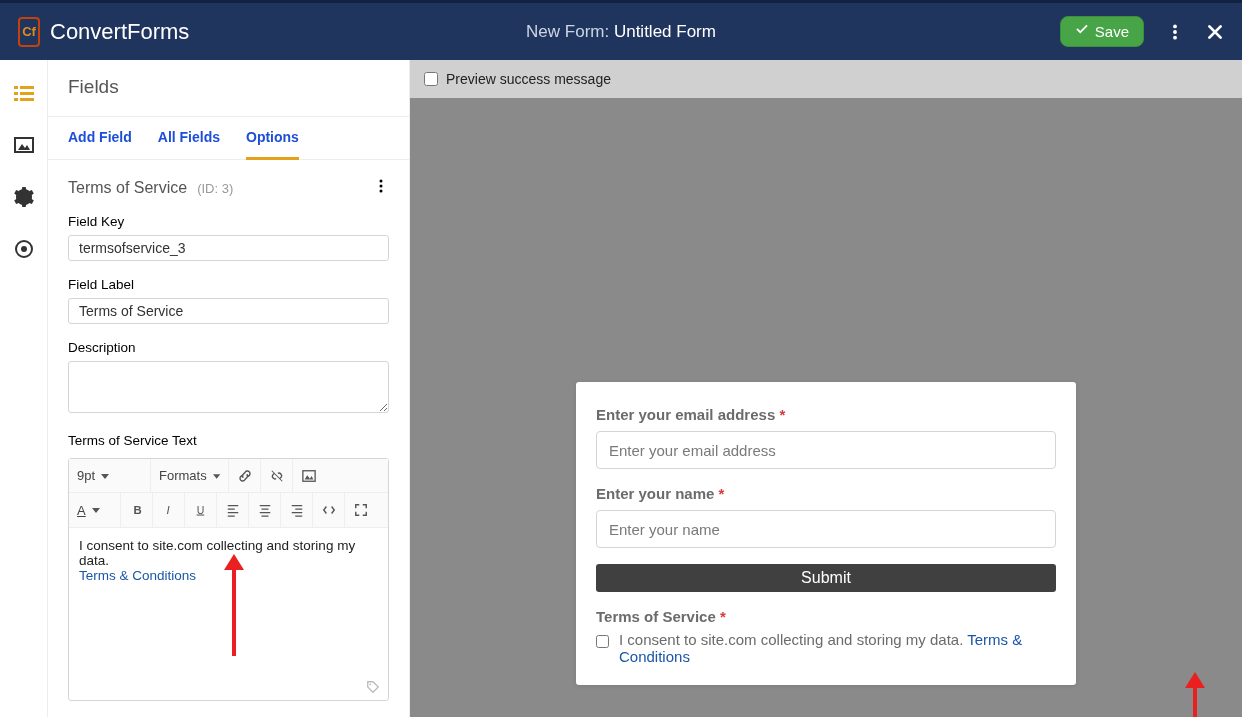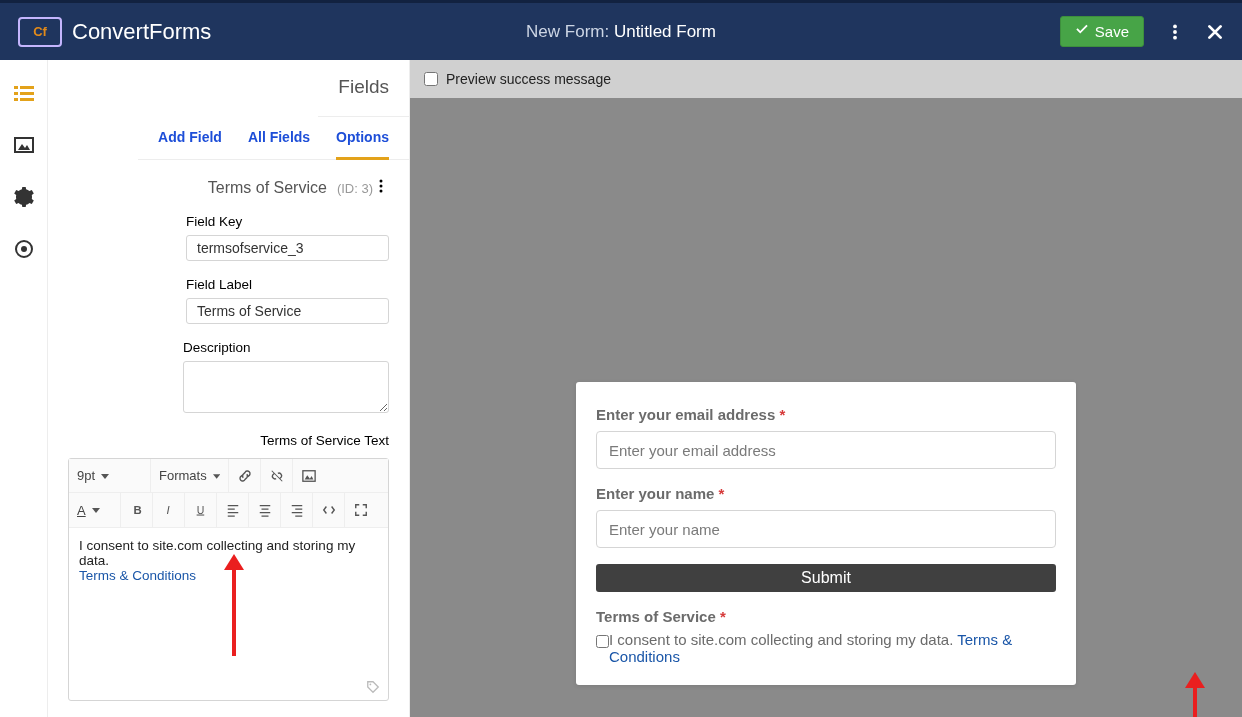--- a/index.html
+++ b/index.html
@@ -1,38 +1,38 @@
 <!DOCTYPE html>
 <html><head>
 <meta charset="utf-8">
 <style>
   * { box-sizing: border-box; margin: 0; padding: 0; }
   html, body { height: 100%; font-family: Arial, Helvetica, sans-serif; }
   body { display: flex; flex-direction: column; width: 1242px; height: 717px; overflow: hidden; background: #fff; }
 
   
   .topbar { height: 60px; background: #1F355E; color: #fff; display: flex; align-items: center; padding: 0 18px; position: relative; border-top: 3px solid #122240; }
-  .logo-badge { width: 44px; height: 30px; border: 2px solid #c4b5fd; border-radius: 4px; display: flex; align-items: center; justify-content: center; color: #e28a1a; font-weight: bold; font-size: 13px; }
+  .logo-badge { width: 22px; height: 30px; border: 2px solid #c2410c; border-radius: 4px; display: flex; align-items: center; justify-content: center; color: #e28a1a; font-weight: bold; font-size: 13px; }
   .brand { margin-left: 10px; font-size: 22px; font-weight: 500; }
   .center-title { position: absolute; left: 50%; transform: translateX(-50%); font-size: 17px; color: #ccd5e4; }
   .center-title .name { color: #fff; }
   .top-actions { margin-left: auto; display: flex; align-items: center; gap: 22px; }
-  .save-btn { background: #47A447; border: 1px solid #3d8f3d; color: #fff; padding: 6px 14px; border-radius: 3px; font-size: 15px; display: flex; align-items: center; gap: 6px; cursor: pointer; }
+  .save-btn { background: #47A447; border: 1px solid #3d8f3d; color: #fff; padding: 6px 14px; border-radius: 8px; font-size: 15px; display: flex; align-items: center; gap: 6px; cursor: pointer; }
   .save-btn svg { width: 14px; height: 14px; fill: #fff; }
   .kebab, .close { cursor: pointer; display: flex; align-items: center; justify-content: center; color: #fff; }
   .kebab svg, .close svg { width: 18px; height: 18px; fill: #fff; }
 
   
   .main { flex: 1; display: flex; min-height: 0; }
   .icon-rail { width: 48px; background: #fff; border-right: 1px solid #ededed; display: flex; flex-direction: column; align-items: center; padding-top: 22px; gap: 30px; }
   .rail-icon { width: 22px; height: 22px; cursor: pointer; display:flex; align-items:center; justify-content:center; }
   .rail-icon svg { width: 20px; height: 20px; fill: #333; }
   .rail-icon.active svg { fill: #E3A21A; }
 
-  .sidebar { width: 362px; border-right: 1px solid #ededed; display: flex; flex-direction: column; background: #fff; overflow:auto;align-items:flex-end; }
+  .sidebar { width: 362px; border-right: 1px solid #ededed; display: flex; flex-direction: column; background: #fff; overflow:auto; }
   .sidebar-title { font-size: 19px; color: #555; padding: 16px 20px 18px; border-bottom: 1px solid #ededed; }
   .tabs { display: flex; gap: 26px; padding: 12px 20px 0; border-bottom: 1px solid #ededed; font-size: 14px; }
   .tab { color: #1d4ed8; padding-bottom: 12px; cursor: pointer; font-weight:600;}
   .tab.active { border-bottom: 3px solid #E3A21A; margin-bottom: -1px; font-weight: 600; }
 
   .field-head { display: flex; align-items: center; padding: 18px 20px 10px; }
   .field-head .title { font-size: 16px; color: #555; }
   .field-head .id { color: #999; font-size: 13px; margin-left: 10px; }
   .field-head .dots { margin-left: auto; cursor: pointer; }
 
@@ -61,21 +61,21 @@
   .preview-strip { height: 38px; background: #d0d0d0; display: flex; align-items: center; padding: 0 14px; gap: 8px; font-size: 14px; color: #222; }
   .preview-strip input[type=checkbox] { width: 14px; height: 14px; }
 
   .form-preview { position: absolute; left: 50%; top: 322px; transform: translateX(-50%); width: 500px; background: #fff; border-radius: 3px; padding: 24px 20px 20px; box-shadow: 0 1px 4px rgba(0,0,0,.1); }
   .fp-group { margin-bottom: 16px; }
   .fp-label { font-size: 15px; color: #6b6b6b; font-weight: 700; margin-bottom: 8px; display:block; }
   .fp-label .req { color: #d63a3a; }
   .fp-input { width: 100%; height: 38px; border: 1px solid #d5d5d5; border-radius: 4px; padding: 0 12px; font-size: 15px; color:#333;}
   .fp-input::placeholder{color:#7a7a7a;}
   .fp-submit { width: 100%; height: 28px; background: #404040; color: #fff; border: none; border-radius: 3px; font-size: 16px; cursor: pointer; }
-  .fp-tos { display: flex; align-items: flex-start; gap: 0; font-size: 15px; color: #6b6b6b; }
+  .fp-tos { display: flex; align-items: flex-start; gap: 10px; font-size: 15px; color: #6b6b6b; }
   .fp-tos input[type=checkbox]{ margin-top: 4px; }
   .fp-tos a { color: #1a56a8; text-decoration: none; }
   .fp-tos-label { margin-bottom: 6px; }
 
   
   .arrow { position: absolute; pointer-events: none; }
   .arrow .line { width: 4px; height: 86px; background: #EA1F1F; margin: 0 auto; }
   .arrow .head { width: 0; height: 0; border-left: 10px solid transparent; border-right: 10px solid transparent; border-bottom: 16px solid #EA1F1F; margin: 0 auto; }
 </style>
 </head>

